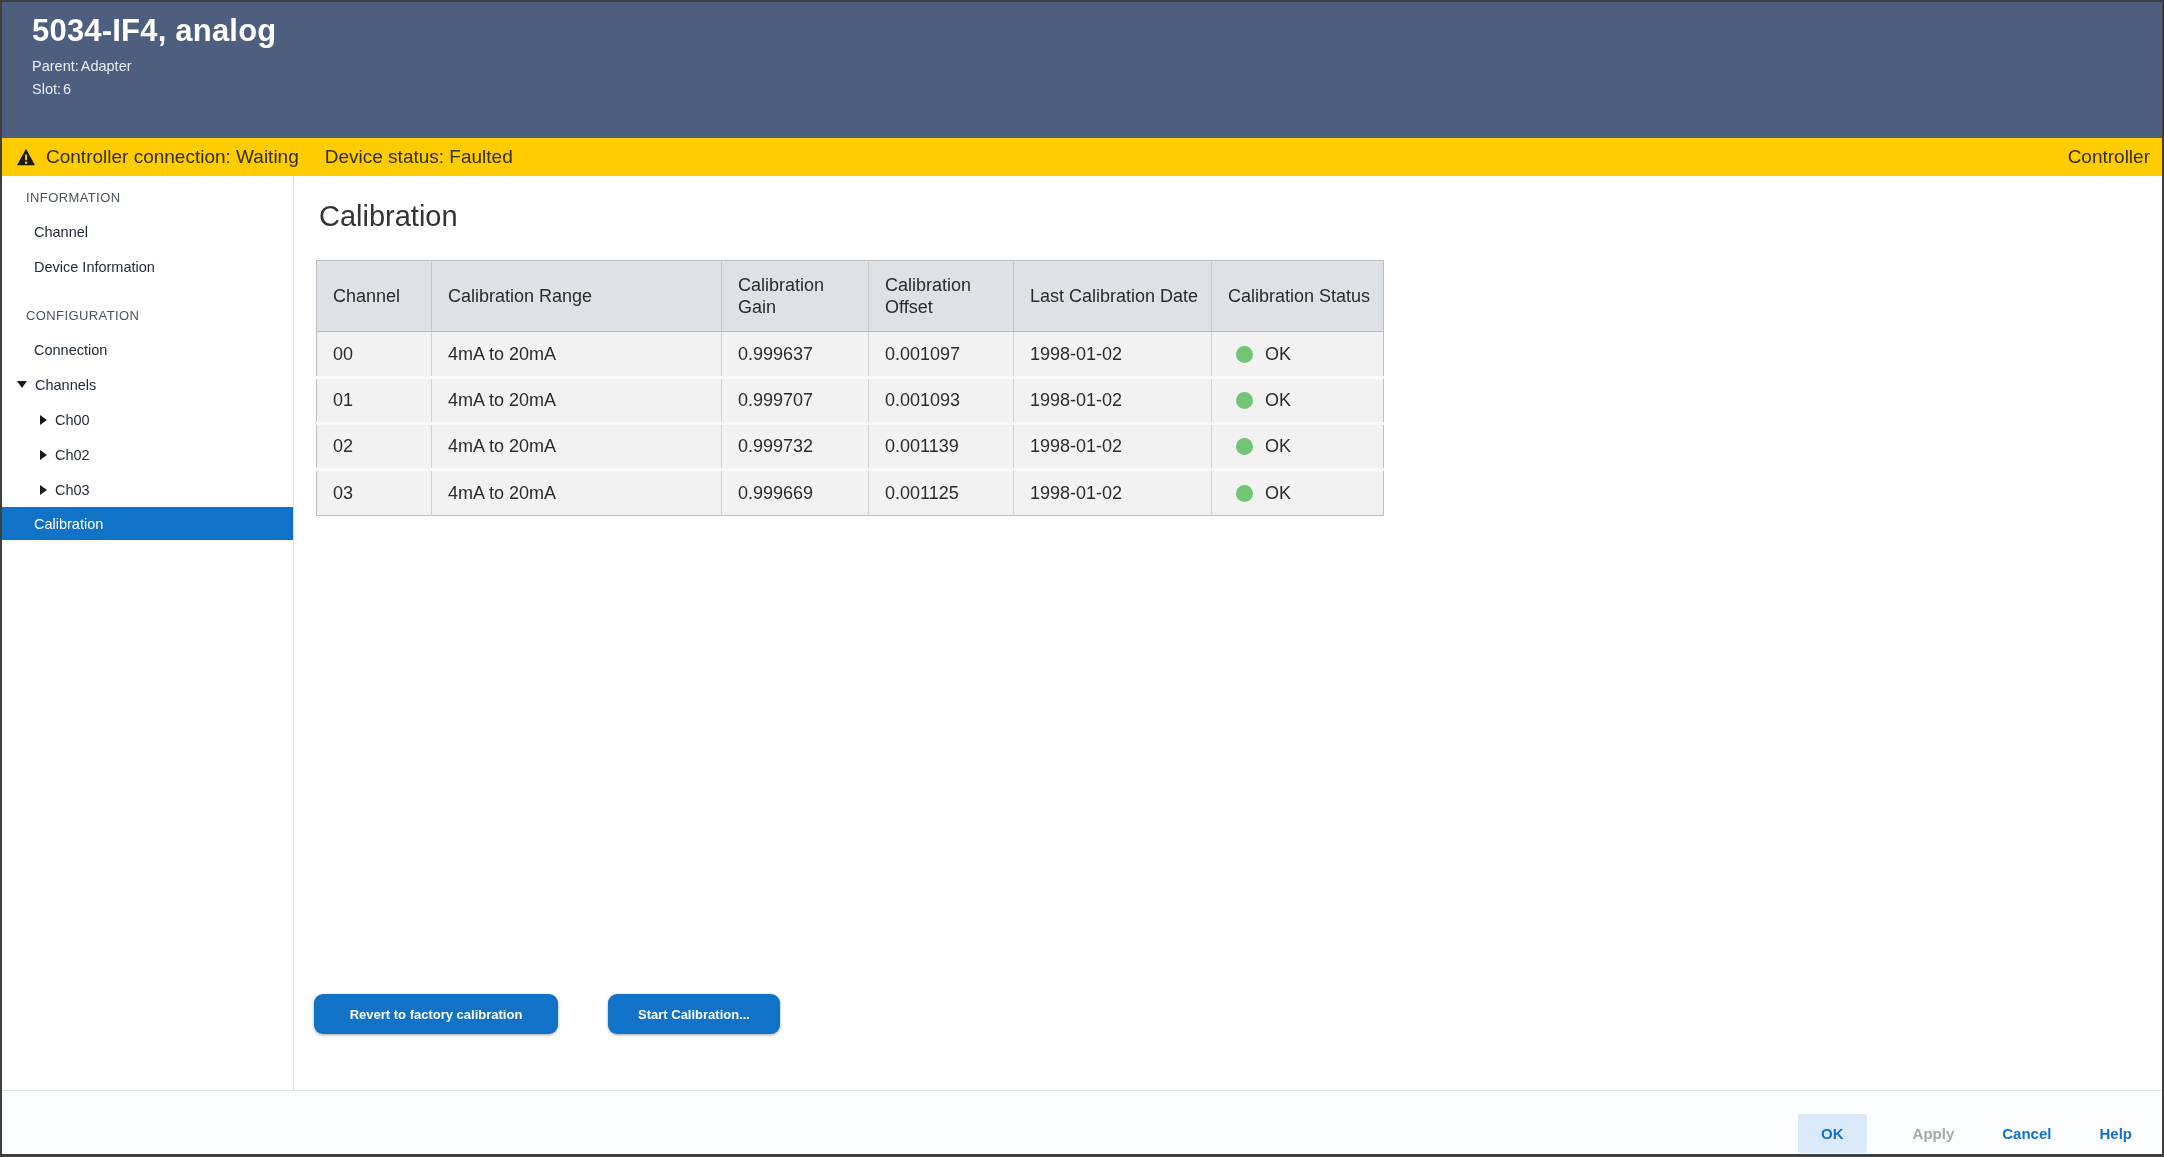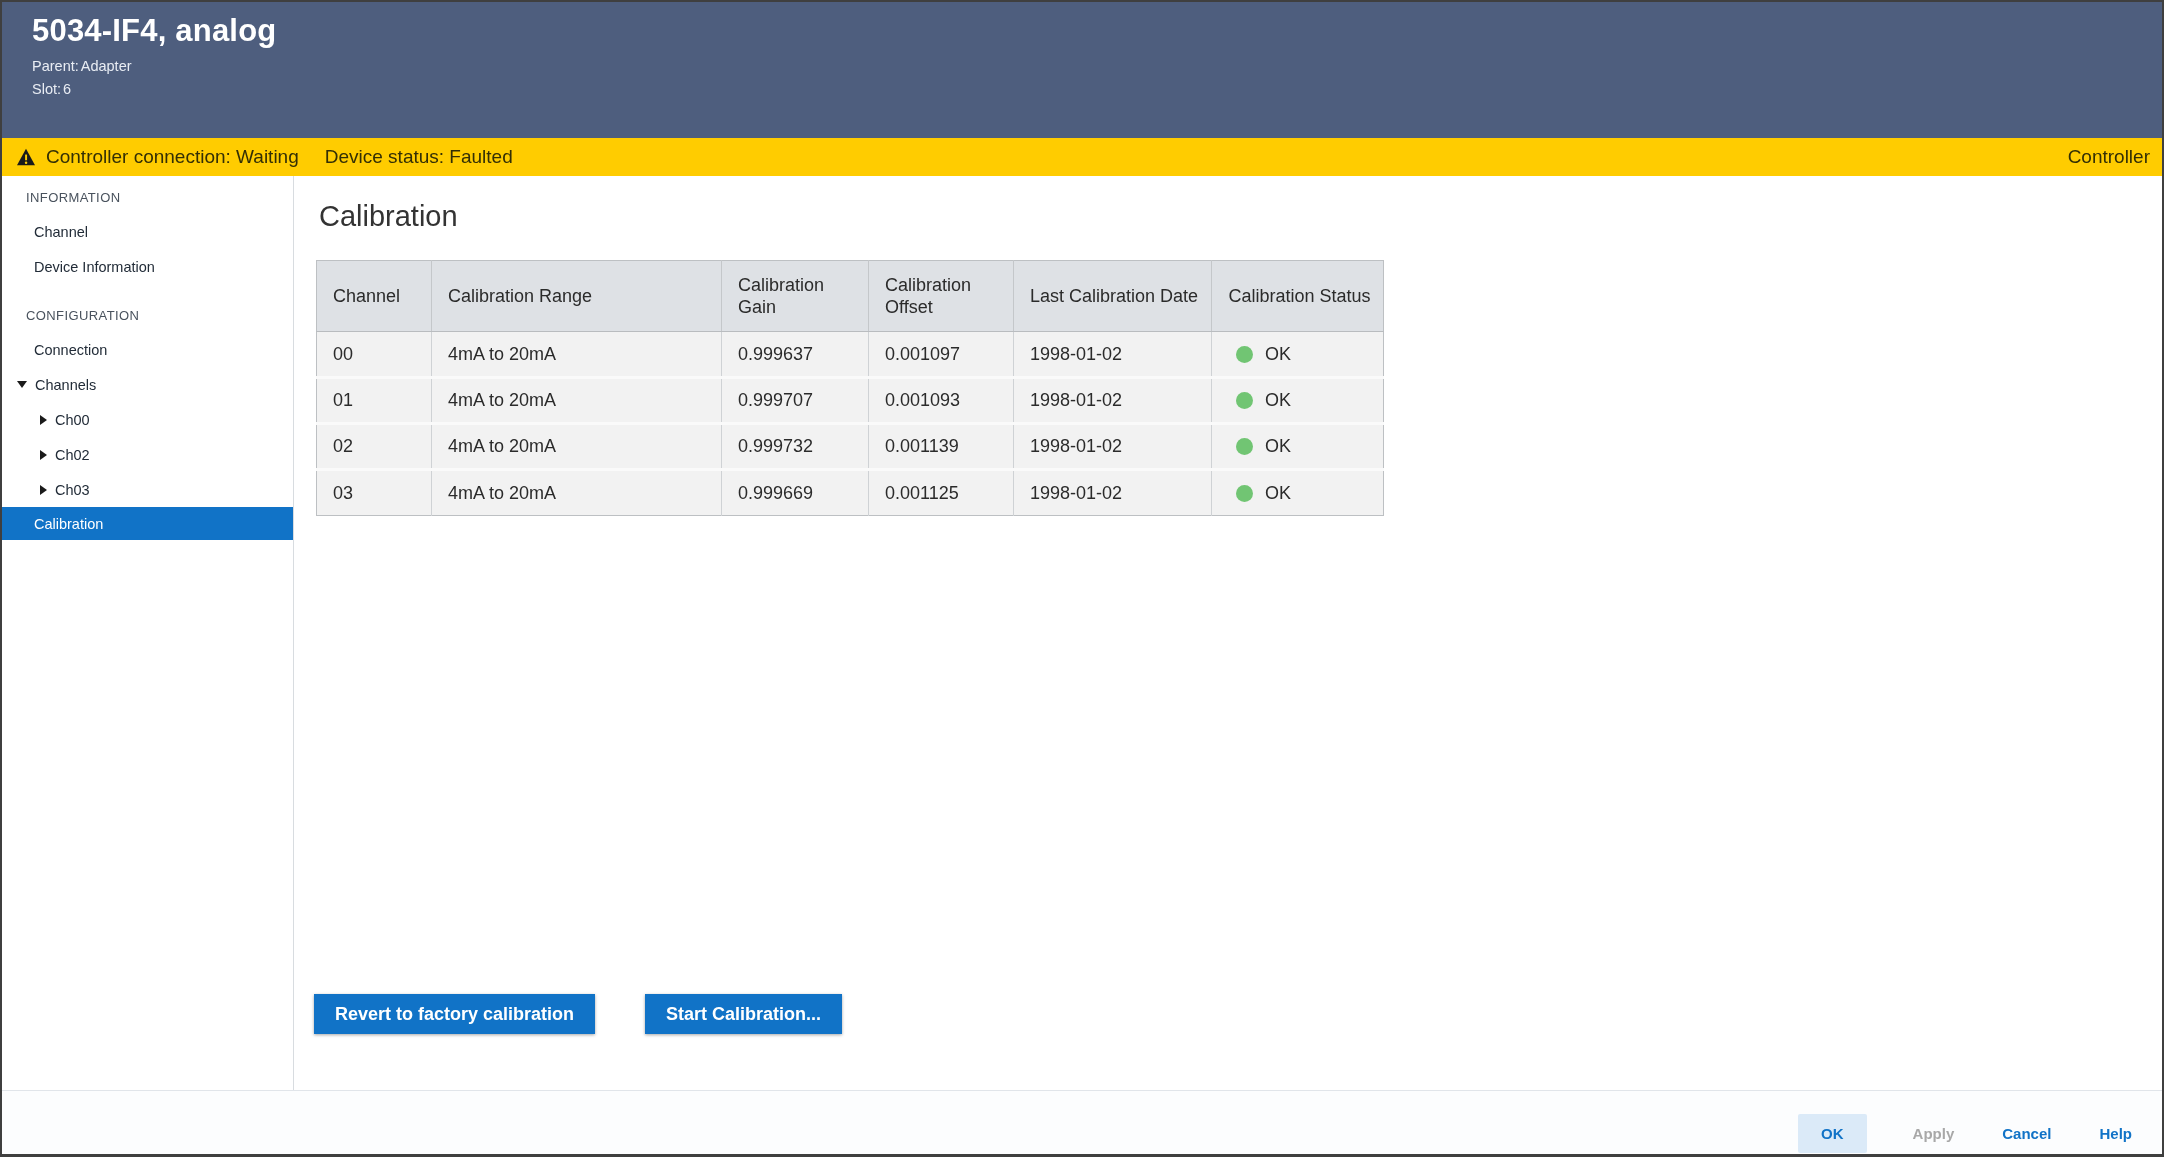--- a/index.html
+++ b/index.html
@@ -50,36 +50,36 @@
   .page-title { font-size:29px; font-weight:400; color:#333; margin:24px 0 0 25px; }
 
   
   table.cal { border-collapse:collapse; margin:27px 0 0 22px;
               border:1px solid #bdc0c3; font-size:18px; color:#2b2b2b; }
   table.cal th {
     background:#dee1e5; font-weight:400; text-align:left; vertical-align:middle;
     padding:13px 12px 13px 16px; line-height:22px;
     border-right:1px solid #c4c7ca; border-bottom:1px solid #b9bcbf;
   }
-  table.cal th:last-child { border-right:none;text-align:center; }
+  table.cal th:last-child { border-right:none; }
   table.cal td {
     background:#f2f2f2; height:46px; padding-left:16px; vertical-align:middle;
     border-right:1px solid #cfd2d5; border-bottom:3px solid #fafafa;
   }
   table.cal td:last-child { border-right:none; }
   table.cal tr:last-child td { border-bottom:none; }
   .status-cell { display:flex; align-items:center; }
   .dot { width:17px; height:17px; border-radius:50%; background:#71c573;
          display:inline-block; margin:0 12px 0 8px; flex:none; }
 
   
   .actions { position:absolute; top:818px; left:20px; display:flex; gap:50px; }
   .btn-primary {
-    background:#1173c7; color:#fff; border:none; border-radius:0;
-    font-family:inherit; font-size:18px; font-weight:bold; height:40px; padding:0 21px;
+    background:#1173c7; color:#fff; border:none; border-radius:9px;
+    font-family:inherit; font-size:13px; font-weight:bold; height:40px; padding:0 21px;
     box-shadow:0 1px 3px rgba(0,0,0,.35); cursor:pointer;
   }
   .btn-primary.wide { min-width:244px; }
   .btn-primary.mid { min-width:172px; }
 
   
   .footer { height:85px; border-top:1px solid #e1e5ea; background:#fcfdfe;
             display:flex; align-items:center; justify-content:flex-end;
             gap:44px; padding-right:28px; }
   .footer .fbtn { font-family:inherit; font-size:15px; font-weight:600; border:none;

